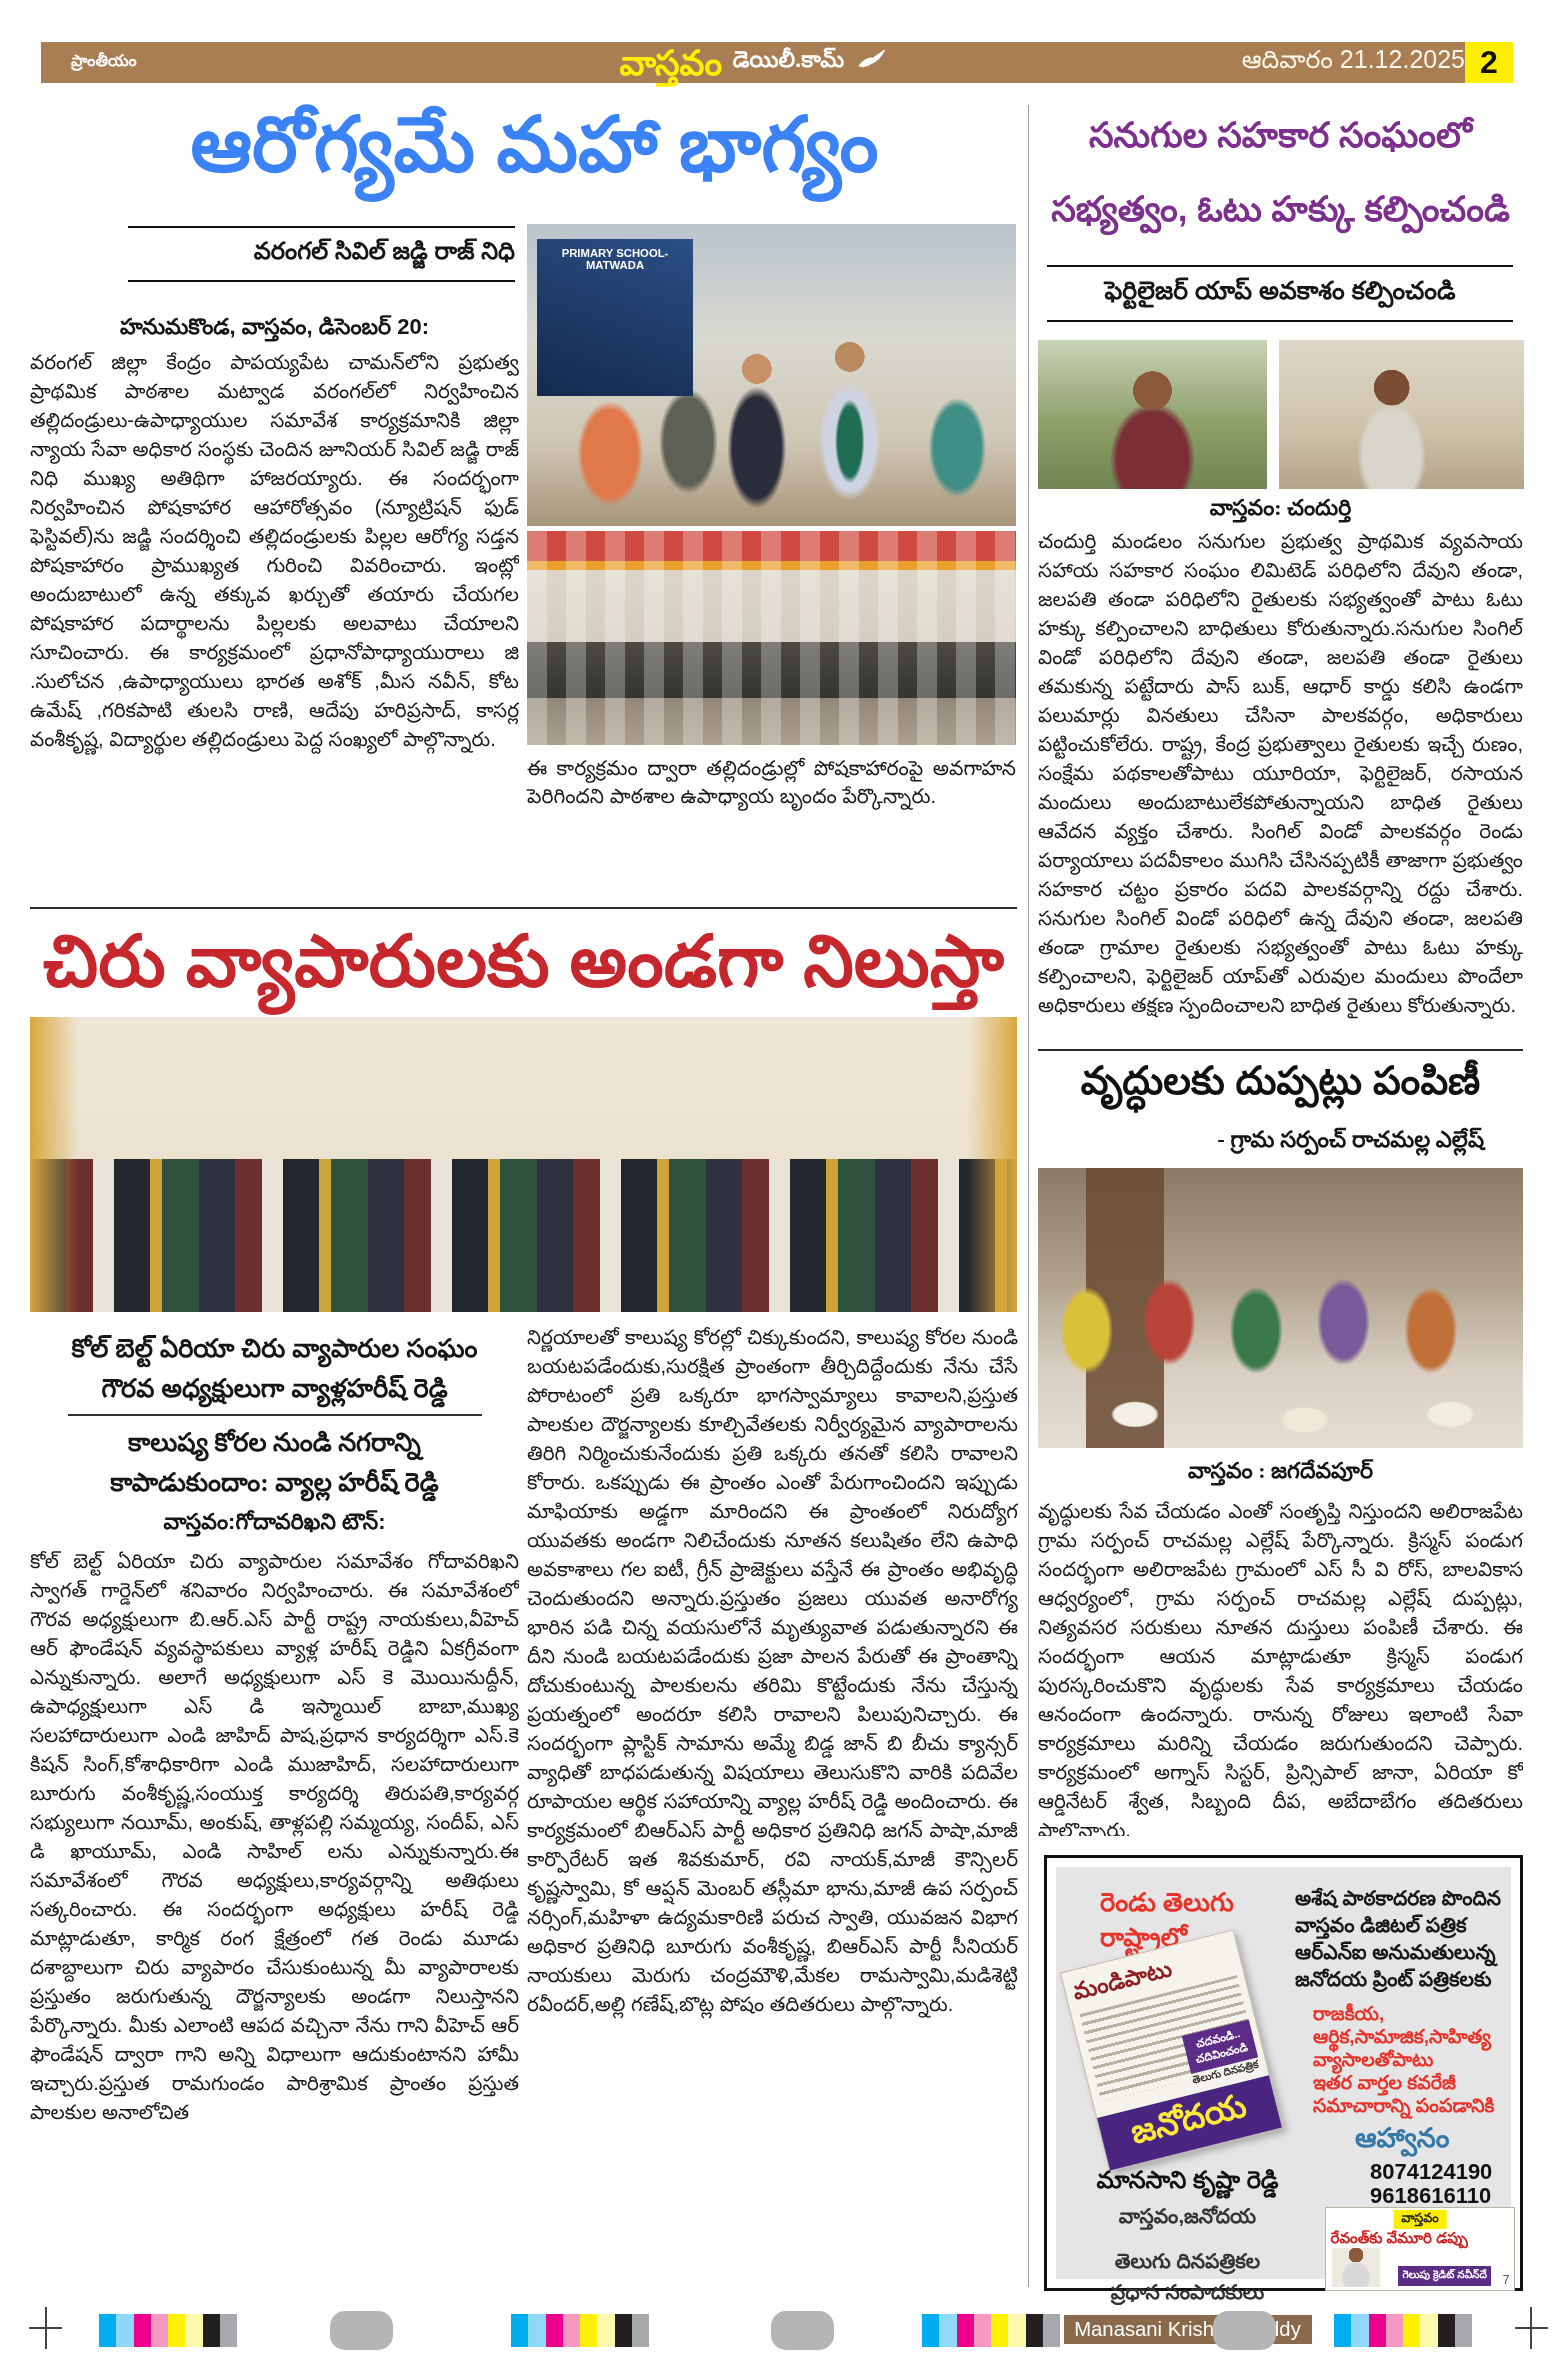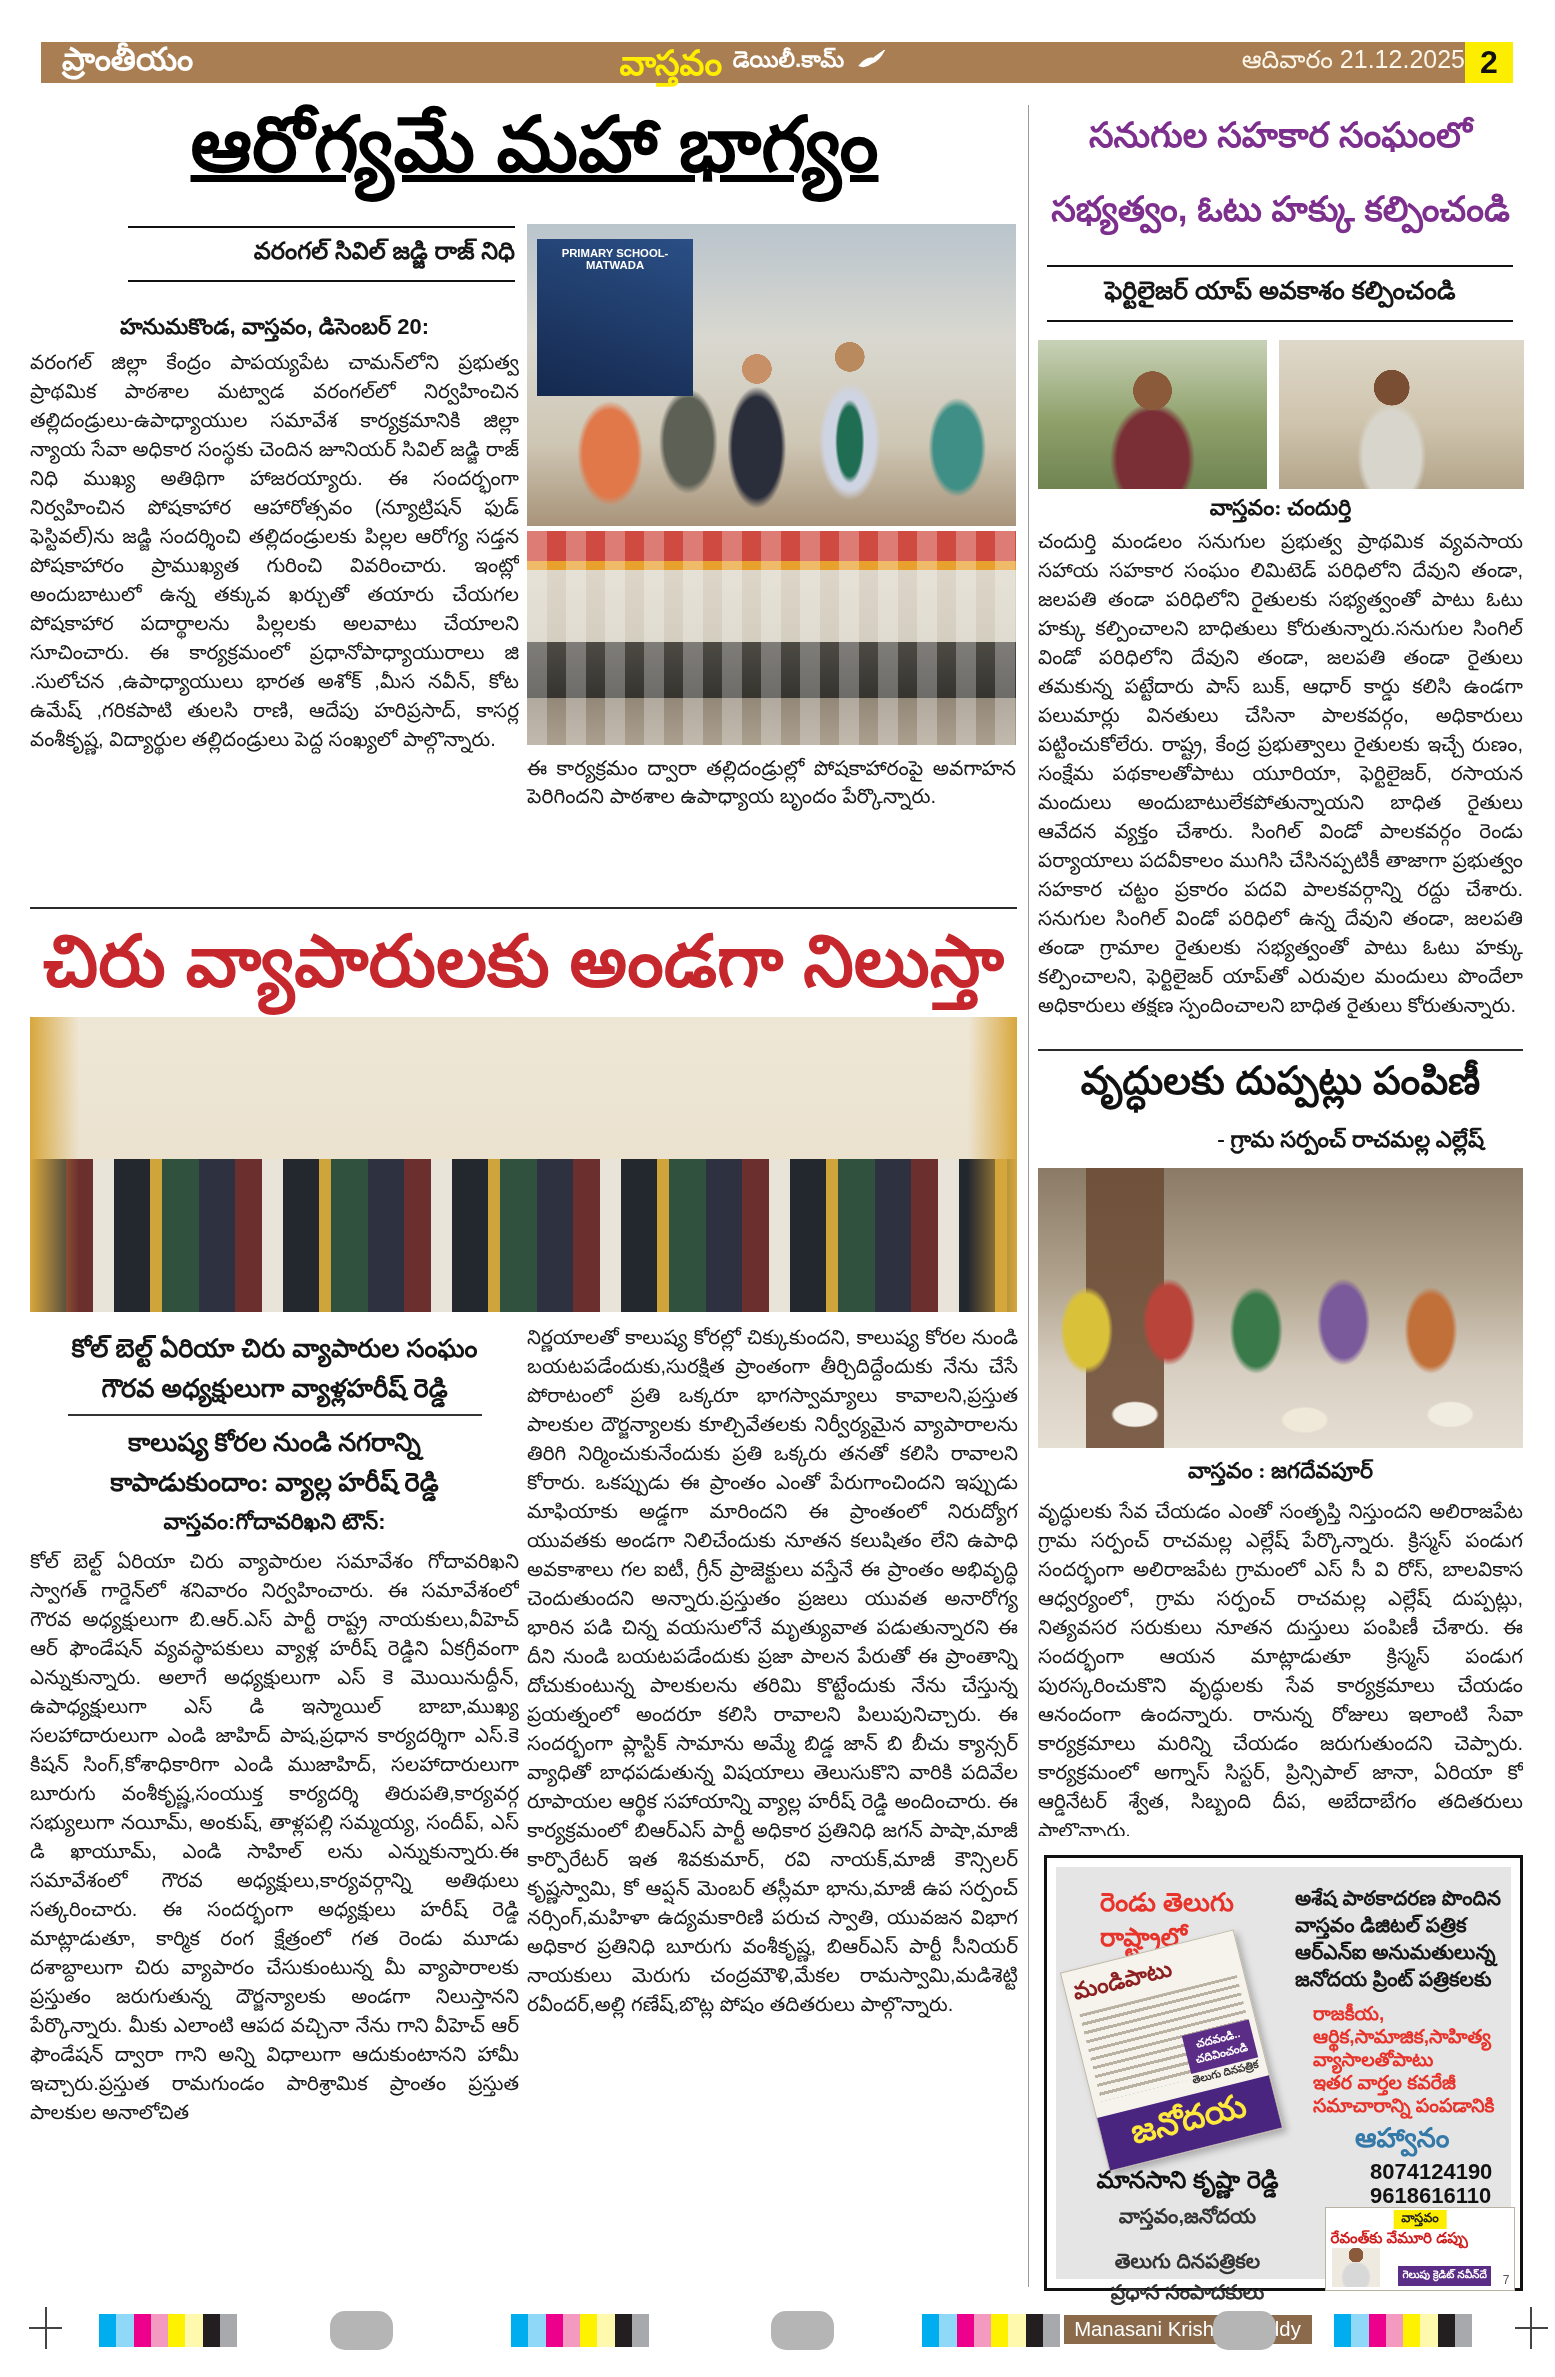--- a/index.html
+++ b/index.html
@@ -10,34 +10,34 @@
   }
   .abs { position:absolute; }
   .pre { white-space:pre-line; }
   .ctr { text-align:center; }
   .just { text-align:justify; }
   .clip { overflow:hidden; }
 
   
   .masthead { left:41px; top:42px; width:1472px; height:41px; background:#a87e52;
     display:flex; align-items:center; }
-  .mh-section { color:#fff; font-size:32px; font-weight:bold; padding-left:21px; width:316px; }
+  .mh-section { color:#fff; font-size:16px; font-weight:bold; padding-left:30px; width:316px; }
   .mh-center { flex:1; display:flex; align-items:center; justify-content:center; gap:10.5px; }
   .mh-brand { color:#ffee00; font-size:35px; font-weight:bold; line-height:1; }
   .mh-suffix { color:#fff; font-size:22.6px; font-weight:bold; }
   .mh-date { color:#fdf6ea; font-size:25px; width:316px; text-align:right; }
   .mh-pagebox { width:48px; height:41px; background:#fdee00; color:#111; font-size:32px; font-weight:bold;
     display:flex; align-items:center; justify-content:center; }
 
   
   .vrule { width:0.8px; background:#9a9a9a; }
   .hrule { height:1.5px; background:#2b2b2b; }
 
   
-  .headline-pink { color:#000000; font-size:77px; font-weight:bold; line-height:1.05;text-decoration:underline; }
+  .headline-pink { color:#3b82f6; font-size:77px; font-weight:bold; line-height:1.05; }
   .headline-purple { color:#7d2f8e; font-size:35px; font-weight:bold; line-height:2.1; }
   .headline-red { color:#c5272d; font-size:72px; font-weight:bold; line-height:1.05; }
   .headline-black { color:#111; font-size:39px; font-weight:bold; }
   .byline-box { border-top:2.3px solid #111; border-bottom:2.3px solid #111; padding:9px 0;
     font-size:24px; font-weight:bold; text-align:right; }
   .subhead-box { border-top:2.3px solid #111; border-bottom:2.3px solid #111; padding:9px 0;
     font-size:25px; font-weight:bold; text-align:center; }
   .dateline { font-size:22px; font-weight:bold; }
   .body-txt { font-size:20px; line-height:29px; color:#1a1a1a; }
   .caption { font-size:20.3px; line-height:28px; color:#1a1a1a; }

